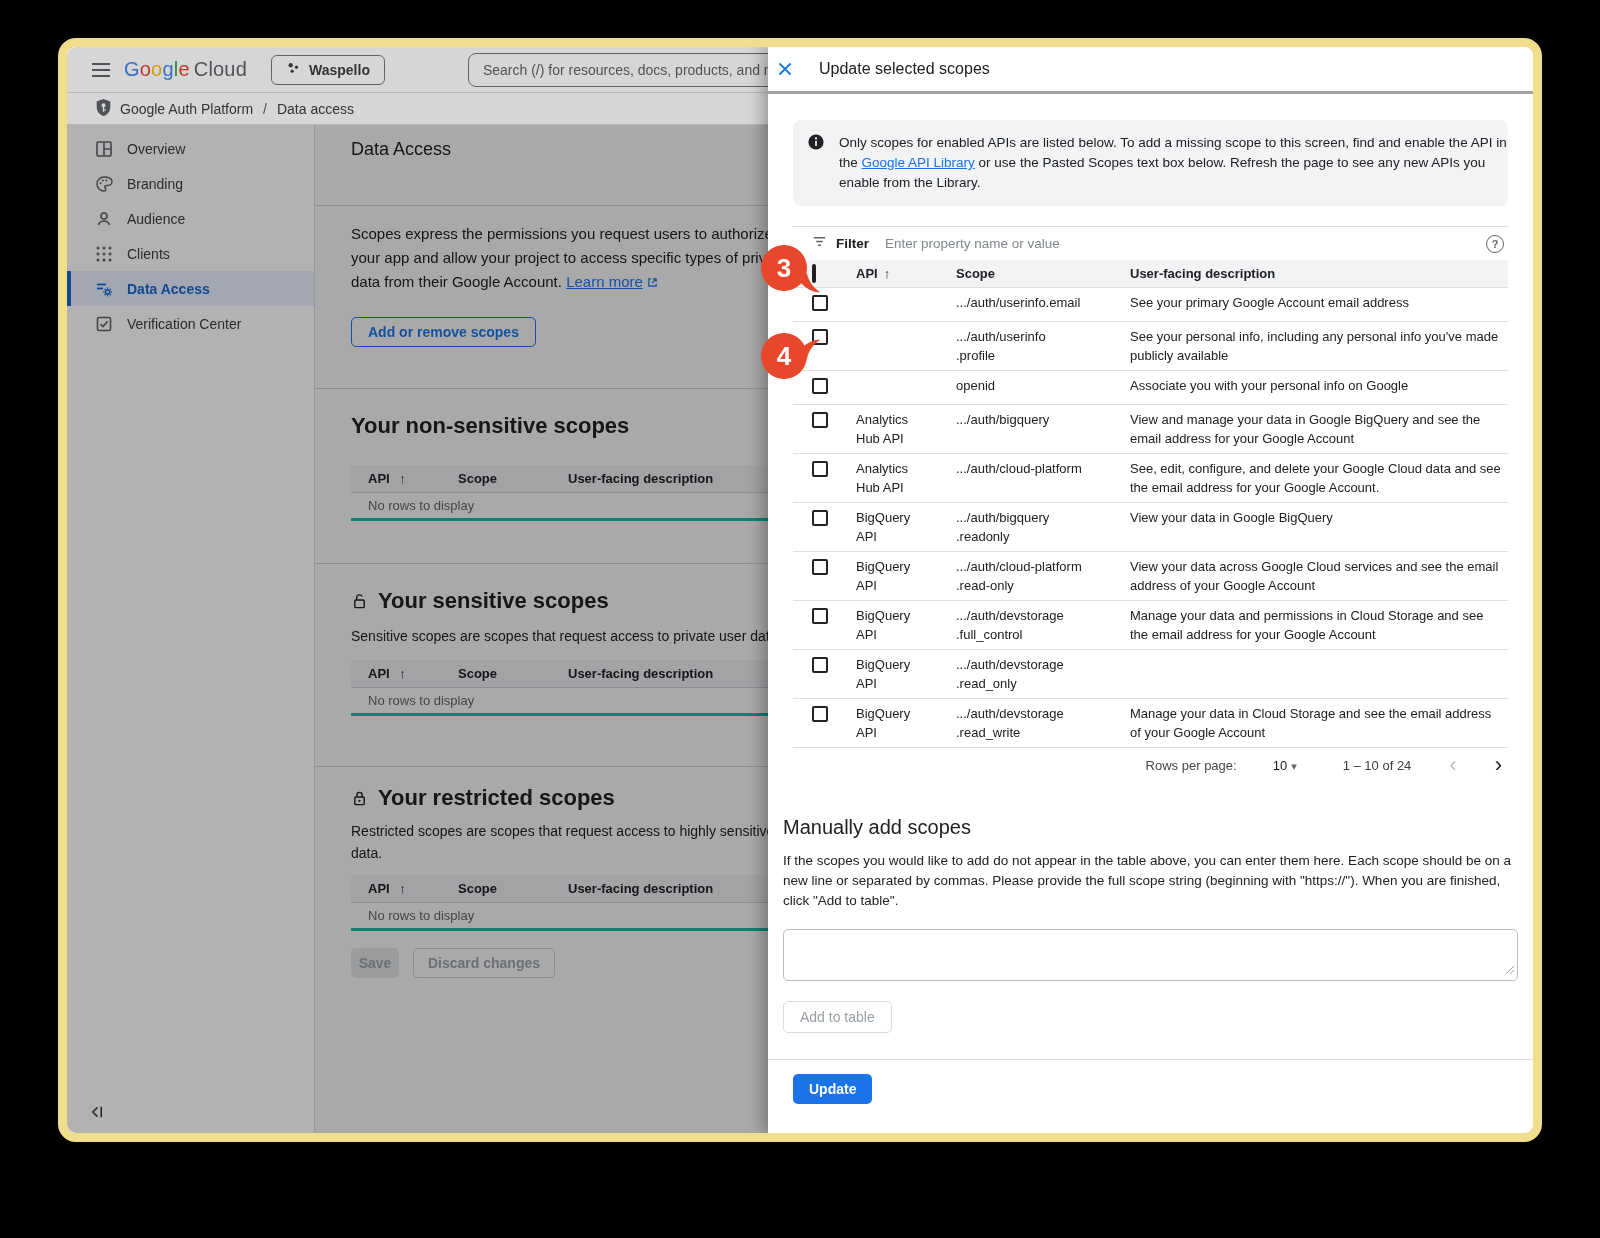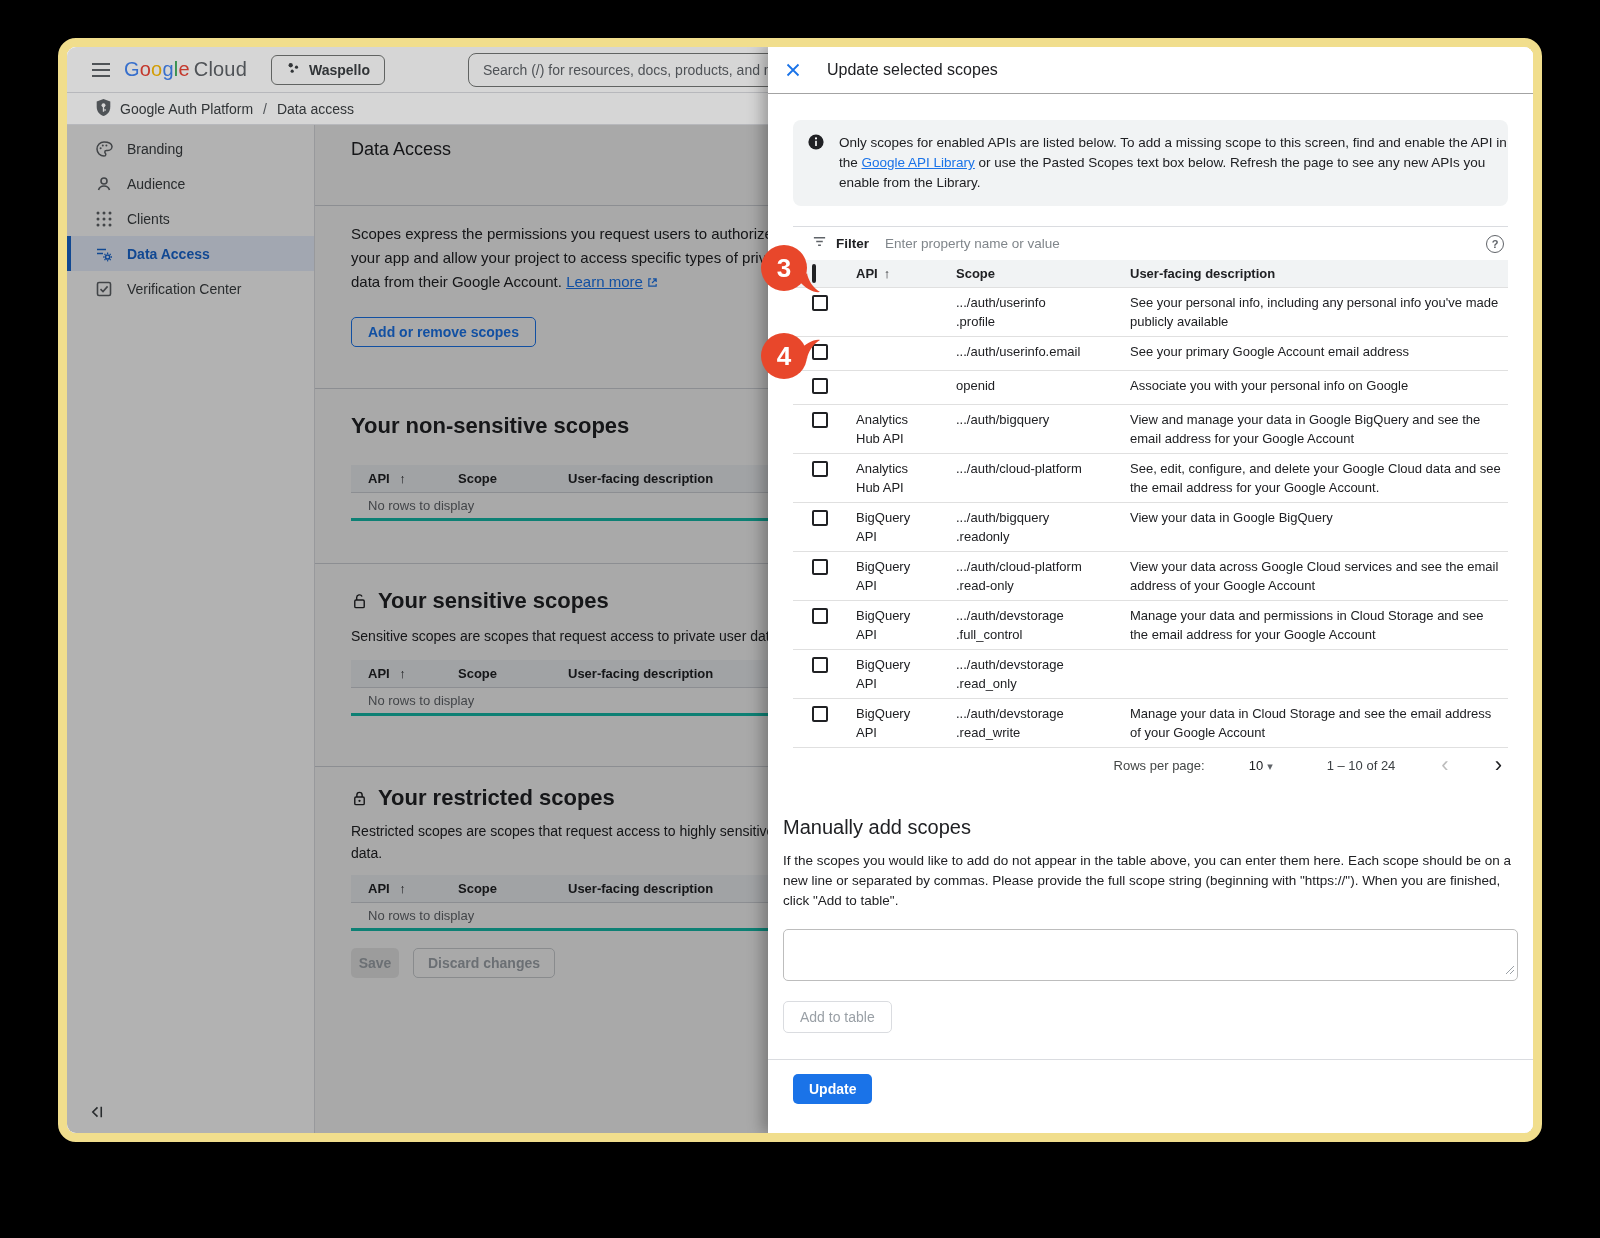--- a/index.html
+++ b/index.html
@@ -58,21 +58,21 @@
               font-family:inherit; font-weight:bold; }
   .btn-save { left:36px; width:48px; background:#E0E0E0; border:none; color:#9AA0A6; }
   .btn-discard { left:98px; padding:0 14px; background:transparent; border:1px solid #C4C7CA; color:#9AA0A6; }
 
   .scrim-a { position:absolute; left:0; top:0; width:701px; height:78px; background:rgba(0,0,0,.16); z-index:5; }
   .scrim-b { position:absolute; left:0; top:78px; width:701px; bottom:0; background:rgba(0,0,0,.30); z-index:5; }
 
   
   .panel { position:absolute; left:701px; top:0; bottom:0; right:0; background:#fff; z-index:10;
            box-shadow:-6px 0 14px rgba(0,0,0,.28); }
-  .panel-header { height:47px; border-bottom:1px solid #a3a3a3; display:flex; align-items:center; padding:0 17px; }
+  .panel-header { height:47px; border-bottom:3px solid #a3a3a3; display:flex; align-items:center; padding:0 9px; }
   .panel-title { margin-left:26px; font-size:16px; color:#202124; }
   .xicon { display:inline-flex; cursor:pointer; }
   .info-banner { margin:26px 25px 0; background:#F1F3F4; border-radius:8px; padding:13px 0 13px 14px;
                  display:flex; gap:14px; }
   .info-banner .txt { font-size:13.5px; line-height:20px; color:#202124; }
   .scopes-area { margin:20px 25px 0; }
   .filter-row { border-top:1px solid #DADCE0; height:34px; display:flex; align-items:center; padding-left:19px; }
   .filter-label { font-size:13.5px; font-weight:bold; color:#202124; margin-left:9px; }
   .filter-input { flex:1; border:none; outline:none; margin-left:16px; font-size:13.5px; color:#202124;
                   font-family:inherit; background:transparent; }
@@ -83,21 +83,21 @@
   .phead { display:flex; align-items:center; height:28px; background:#F1F3F4; border-bottom:1px solid #E0E0E0;
            font-size:13px; font-weight:bold; color:#202124; }
   .col-check { width:63px; padding-left:19px; flex:none; }
   .col-api { width:100px; flex:none; }
   .col-scope { width:174px; flex:none; }
   .col-desc { flex:1; padding-right:6px; }
   .sort { font-weight:normal; margin-left:6px; font-size:13px; }
   .cbx { width:16px; height:16px; border:2px solid #202124; border-radius:2px; background:#fff; cursor:pointer; }
   .prow { display:flex; border-bottom:1px solid #E0E0E0; padding:5px 0; font-size:13px; line-height:19px; color:#202124; }
   .prow .col-check { padding-top:2px; }
-  .pager { height:34px; display:flex; align-items:center; justify-content:flex-end; gap:16px;
+  .pager { height:34px; display:flex; align-items:center; justify-content:flex-end; gap:8px;
            font-size:13px; color:#444746; padding-right:6px; }
   .pager .psize { margin-left:28px; color:#202124; cursor:pointer; }
   .pager .caret { color:#5F6368; font-size:11px; margin-left:4px; }
   .pager .prange { margin-left:38px; color:#3C4043; }
   .chev { font-size:22px; line-height:1; margin-left:30px; color:#202124; cursor:pointer; }
   .chev.disabled { color:#BDBDBD; }
   .manual { margin:34px 15px 0; }
   .manual h2 { font-size:20px; font-weight:normal; color:#202124; }
   .manual p { margin-top:12px; font-size:13.5px; line-height:20px; color:#202124; }
   .scope-box { position:relative; margin-top:18px; }
@@ -157,20 +157,30 @@
       <span>Google Auth Platform</span>
       <span class="sep">/</span>
       <span>Data access</span>
     </div>
 
     <nav class="sidebar">
       <div id="side-items">
               <div class="side-item">
                 <span class="sicon">
                   <svg width="18" height="18" viewBox="0 0 18 18">
+                    <rect x="2" y="2" width="14" height="14" rx="1.2" fill="none" stroke="currentColor" stroke-width="1.6"></rect>
+                    <line x1="9" y1="2.8" x2="9" y2="15.2" stroke="currentColor" stroke-width="1.6"></line>
+                    <line x1="9" y1="9" x2="15.2" y2="9" stroke="currentColor" stroke-width="1.6"></line>
+                  </svg>
+                </span>
+                <span>Overview</span>
+              </div>
+              <div class="side-item">
+                <span class="sicon">
+                  <svg width="18" height="18" viewBox="0 0 18 18">
                     <path d="M9 2a7 7 0 1 0 0 14c1.2 0 1.8-.7 1.8-1.6 0-.5-.2-.9-.5-1.2-.3-.3-.5-.7-.5-1.2 0-.9.7-1.6 1.6-1.6H13a4 4 0 0 0 4-4C16.6 3.8 13.3 2 9 2z" fill="none" stroke="currentColor" stroke-width="1.5"></path>
                     <circle cx="5.6" cy="8.2" r="1" fill="currentColor"></circle>
                     <circle cx="7.8" cy="5.4" r="1" fill="currentColor"></circle>
                     <circle cx="11.4" cy="5.6" r="1" fill="currentColor"></circle>
                   </svg>
                 </span>
                 <span>Branding</span>
               </div>
               <div class="side-item">
                 <span class="sicon">
@@ -343,35 +353,35 @@
         <span class="col-check"><span class="cbx"></span></span>
         <span class="col-api"><span>API</span><span class="sort">↑</span></span>
         <span class="col-scope">Scope</span>
         <span class="col-desc">User-facing description</span>
       </div>
       <div id="scope-rows">
               <div class="prow">
                 <span class="col-check"><span class="cbx" style="display: inline-block;"></span></span>
                 <span class="col-api"></span>
                 <span class="col-scope">
+                  <div>.../auth/userinfo.email</div>
+                </span>
+                <span class="col-desc">
+                  <div>See your primary Google Account email address</div>
+                </span>
+              </div>
+              <div class="prow">
+                <span class="col-check"><span class="cbx" style="display: inline-block;"></span></span>
+                <span class="col-api"></span>
+                <span class="col-scope">
                   <div>.../auth/userinfo</div>
                   <div>.profile</div>
                 </span>
                 <span class="col-desc">
                   <div>See your personal info, including any personal info you've made publicly available</div>
-                </span>
-              </div>
-              <div class="prow">
-                <span class="col-check"><span class="cbx" style="display: inline-block;"></span></span>
-                <span class="col-api"></span>
-                <span class="col-scope">
-                  <div>.../auth/userinfo.email</div>
-                </span>
-                <span class="col-desc">
-                  <div>See your primary Google Account email address</div>
                 </span>
               </div>
               <div class="prow">
                 <span class="col-check"><span class="cbx" style="display: inline-block;"></span></span>
                 <span class="col-api"></span>
                 <span class="col-scope">
                   <div>openid</div>
                 </span>
                 <span class="col-desc">
                   <div>Associate you with your personal info on Google</div>

